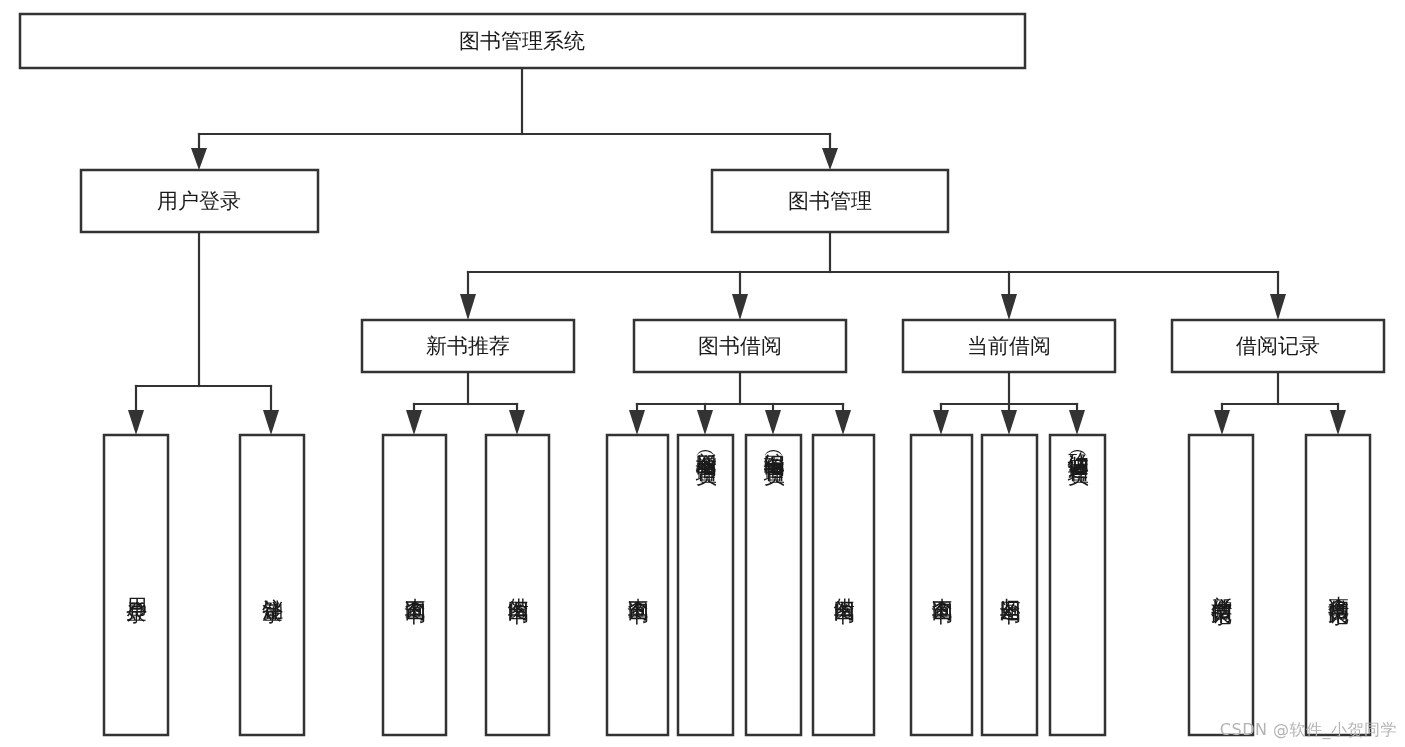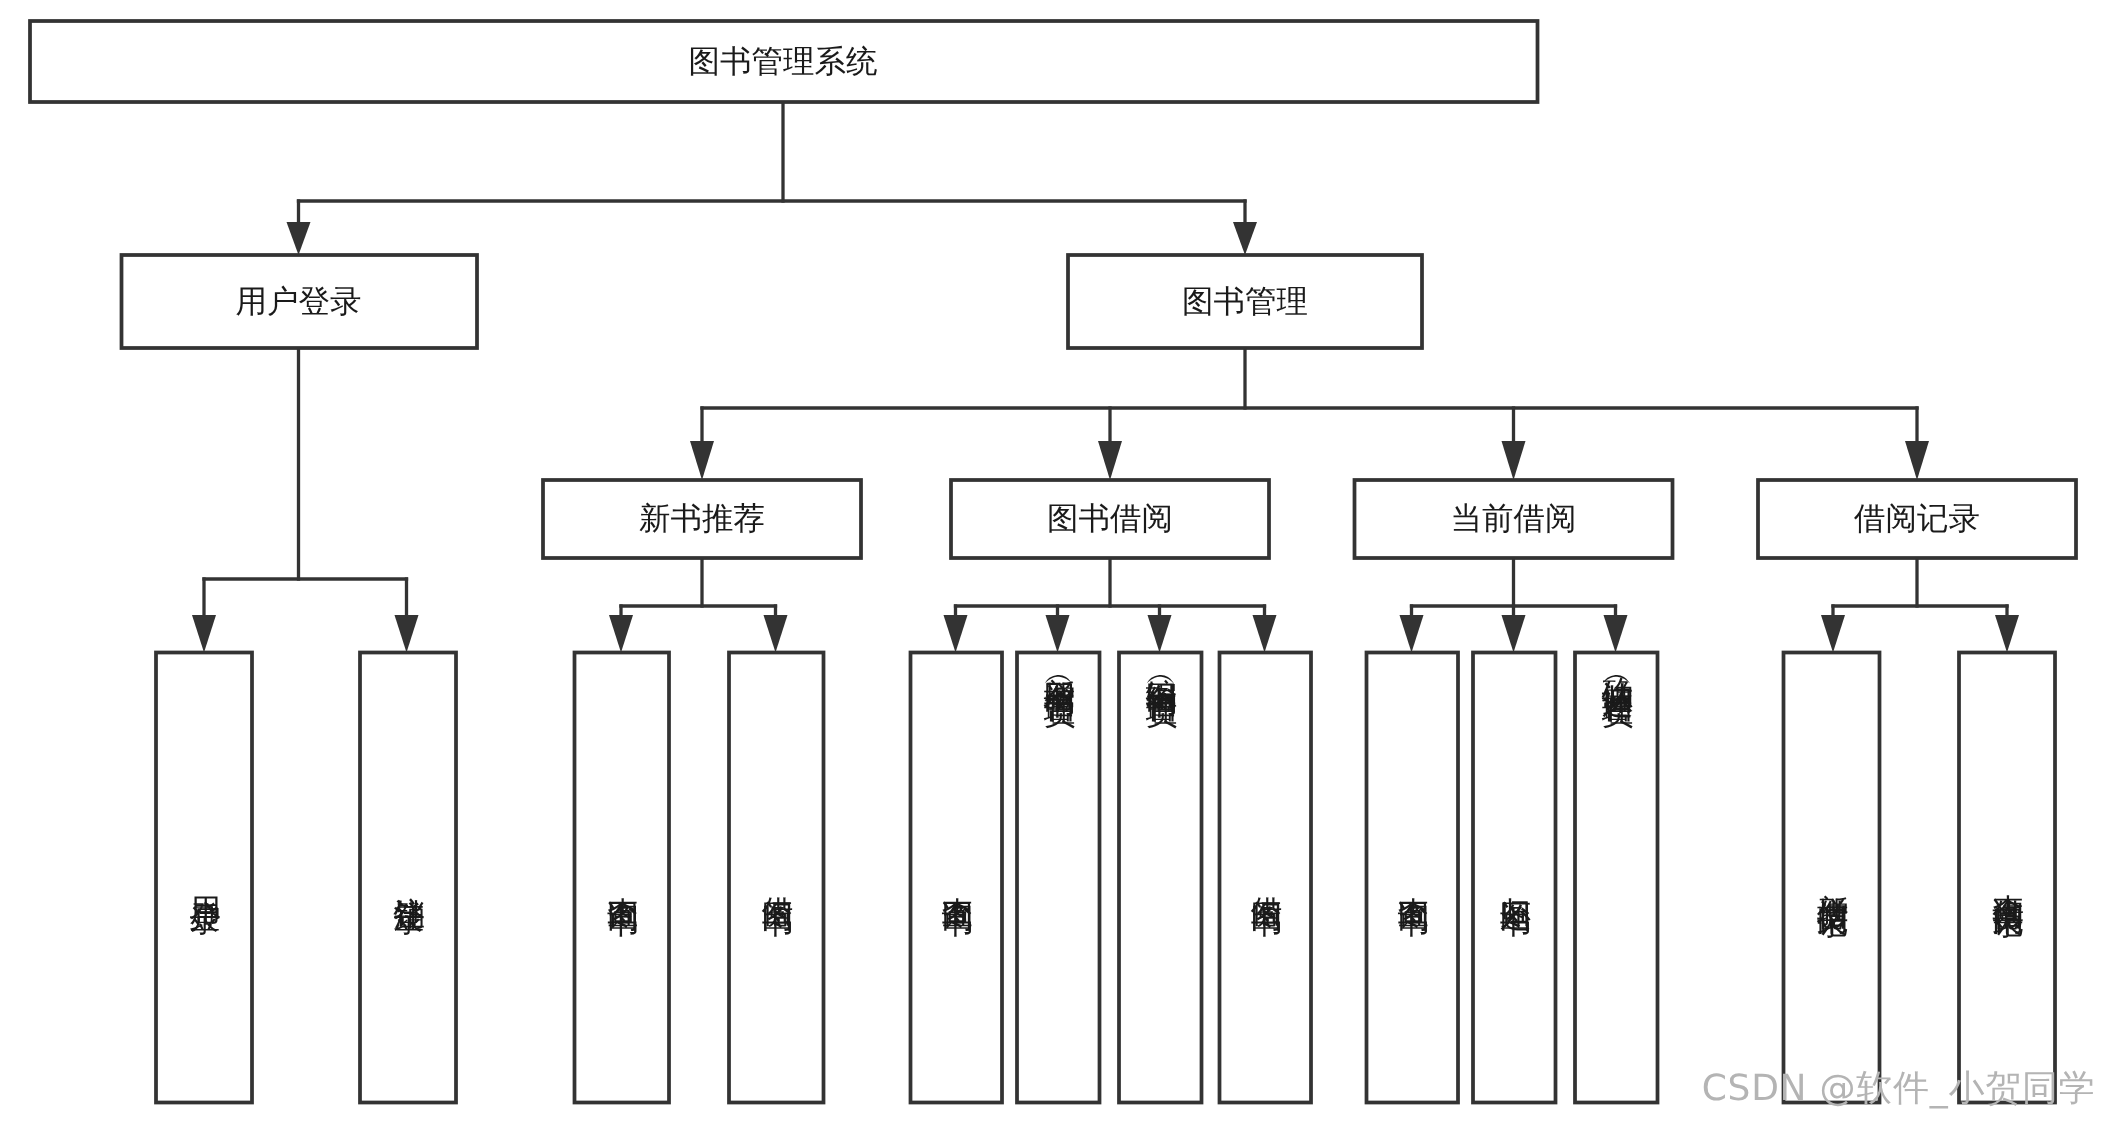--- a/index.html
+++ b/index.html
@@ -64,21 +64,21 @@
     letter-spacing: 2px;
     color: #1a1a1a;
     white-space: nowrap;
     text-align: center;
   }
   .watermark {
     position: absolute;
     right: 8px;
     bottom: 6px;
     font-family: "DejaVu Sans", "Liberation Sans", sans-serif;
-    font-size: 24px;
+    font-size: 16px;
     color: #b4b4b4;
     letter-spacing: 0.5px;
     white-space: nowrap;
   }
 </style>
 </head>
 <body>
 
 <div id="diagram-root">
 

